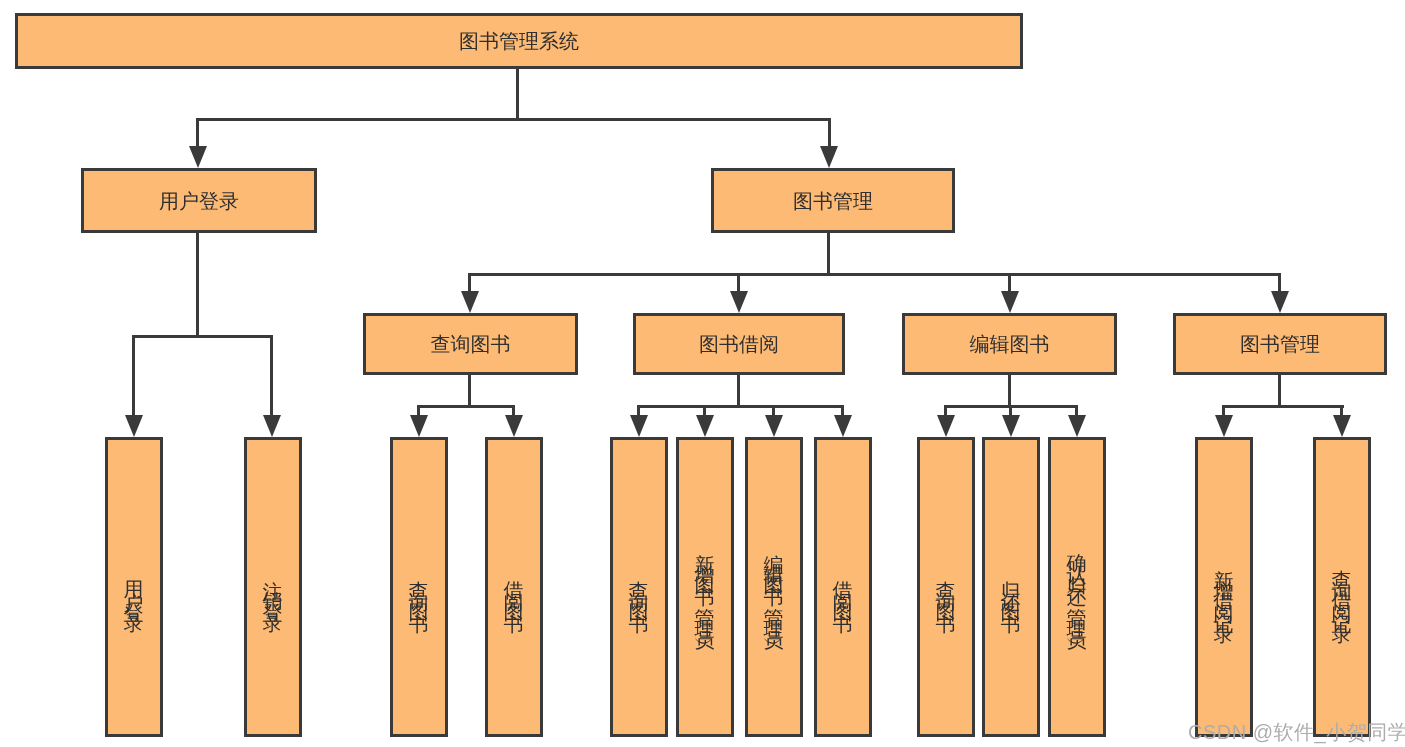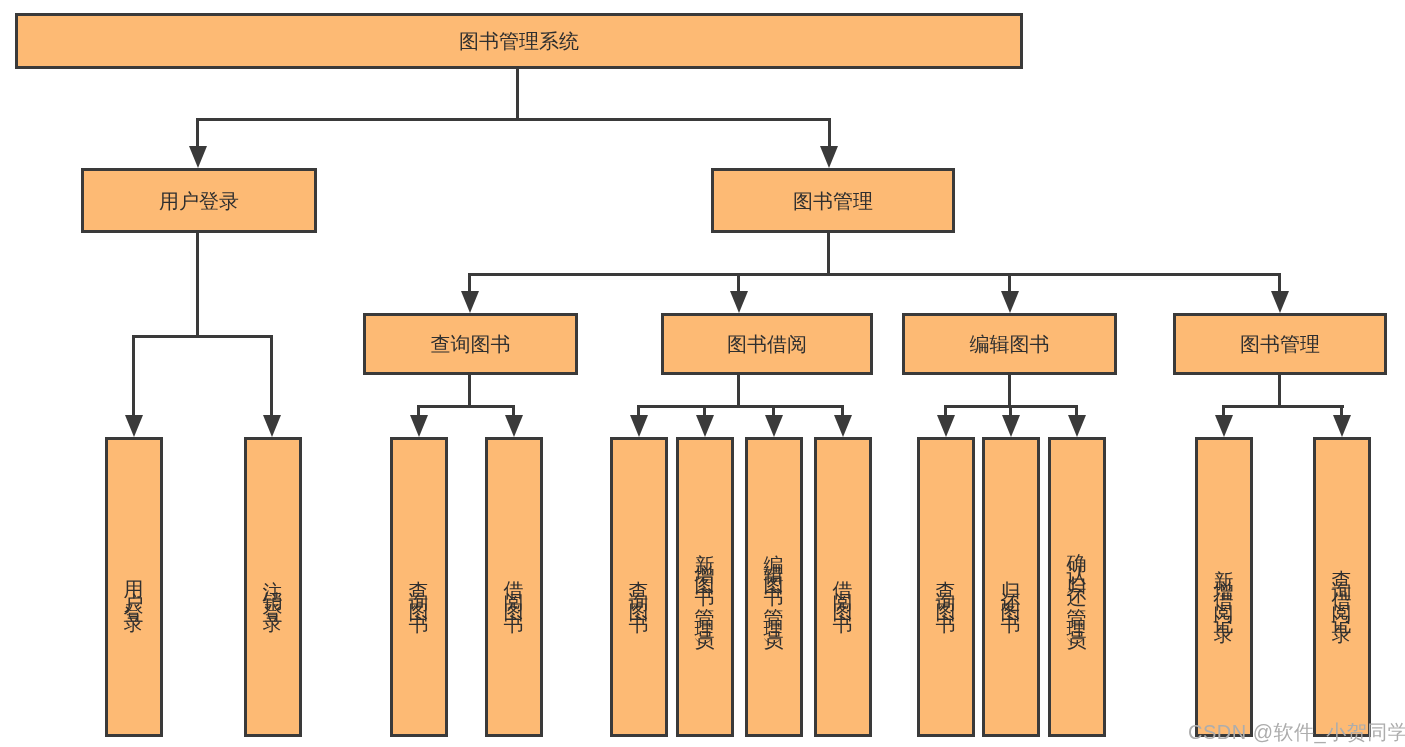--- a/index.html
+++ b/index.html
@@ -93,21 +93,21 @@
   <div class="vline" style="left:737px;top:273px;height:20px;"></div>
   <div class="arrow" style="left:730px;top:291px;"></div>
   <div class="vline" style="left:1008px;top:273px;height:20px;"></div>
   <div class="arrow" style="left:1001px;top:291px;"></div>
   <div class="vline" style="left:1278px;top:273px;height:20px;"></div>
   <div class="arrow" style="left:1271px;top:291px;"></div>
 
   <div class="node" style="left:363px;top:313px;width:215px;height:62px;">
     <span>查询图书</span>
   </div>
-  <div class="node" style="left:633px;top:313px;width:212px;height:62px;margin-left:28px;">
+  <div class="node" style="left:633px;top:313px;width:212px;height:62px;">
     <span>图书借阅</span>
   </div>
   <div class="node" style="left:902px;top:313px;width:215px;height:62px;">
     <span>编辑图书</span>
   </div>
   <div class="node" style="left:1173px;top:313px;width:214px;height:62px;">
     <span>图书管理</span>
   </div>
 
   <div class="vline" style="left:468px;top:375px;height:33px;"></div>

